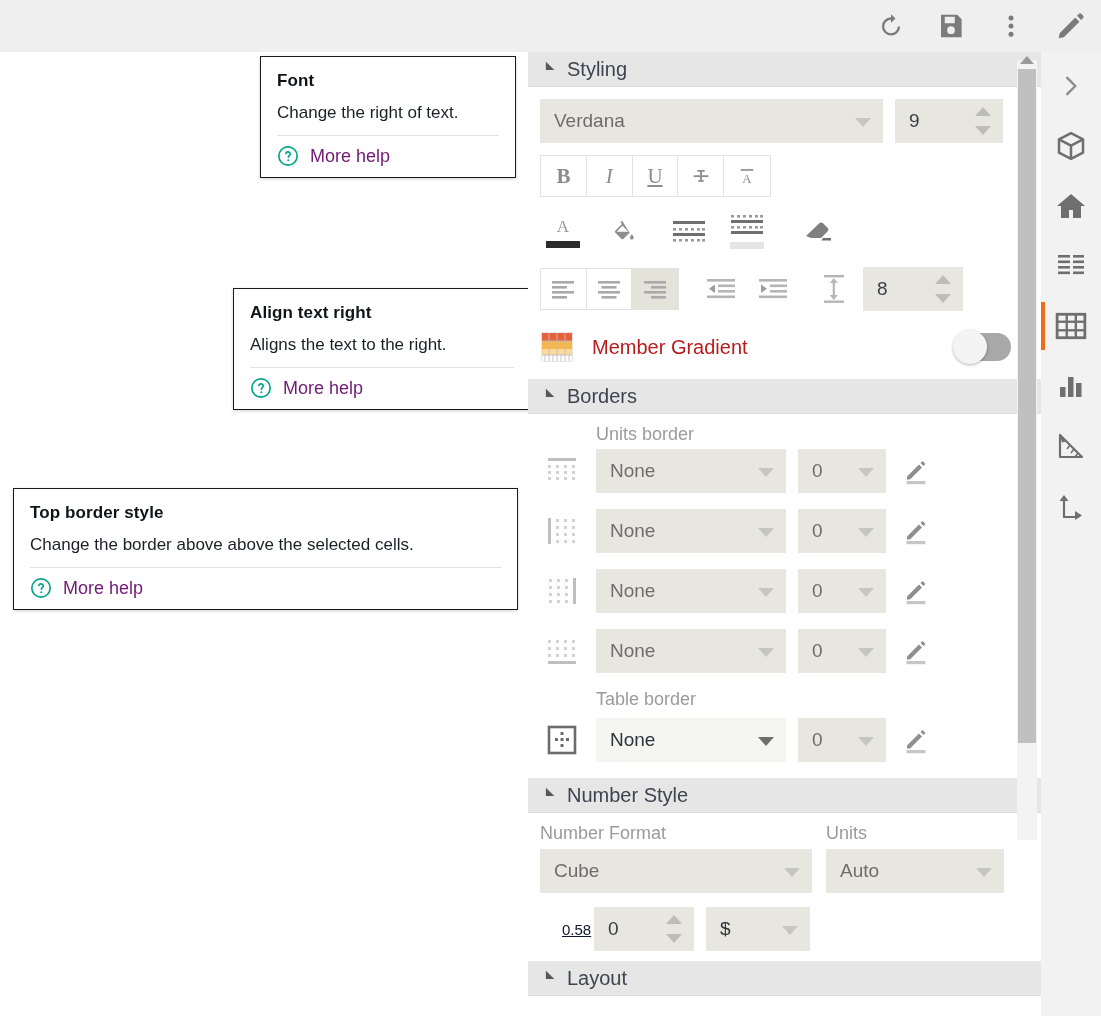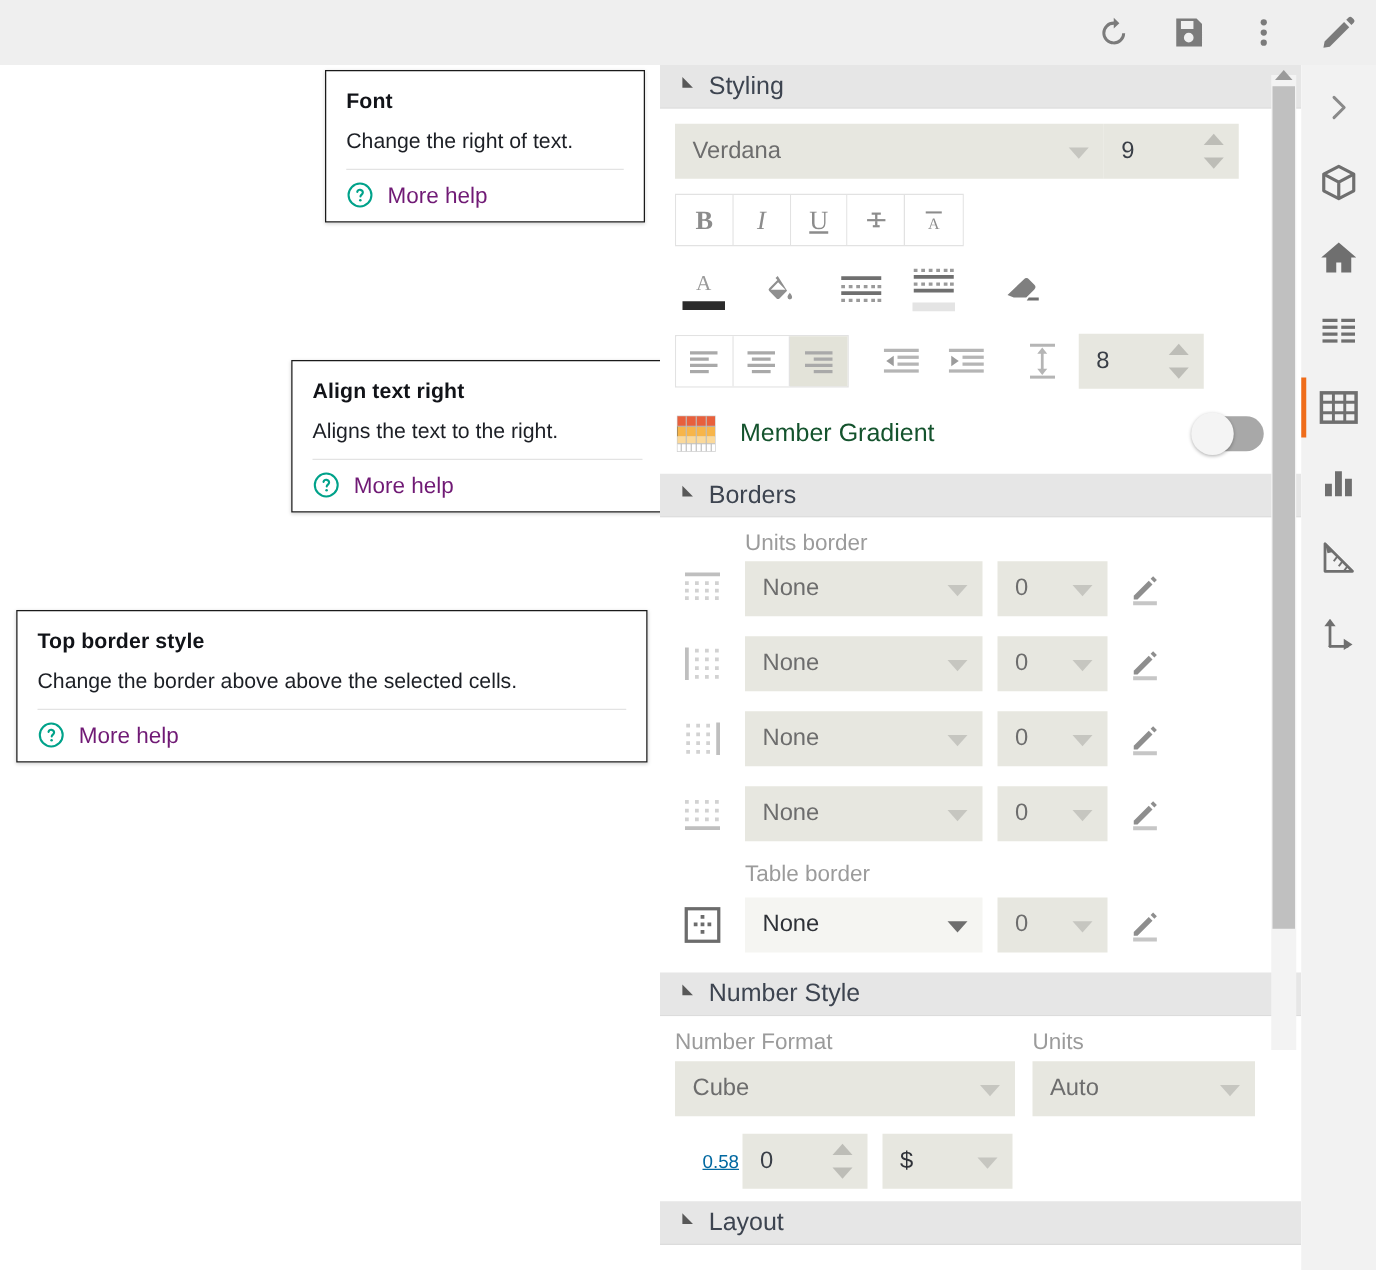--- a/index.html
+++ b/index.html
@@ -113,42 +113,42 @@
   .btngroup .b.active { background: #e3e3d9; }
   .btngroup .b .g { font-size: 21px; color: #8c8c8c; font-family: "Liberation Serif", serif; }
 
   .iconbtn {
     width: 46px; height: 40px; display: flex; align-items: center; justify-content: center;
     cursor: pointer;
   }
 
   
   .mg-row { display: flex; align-items: center; margin-top: 14px; height: 44px; }
-  .mg-label { font-size: 20px; color: #14532d; margin-left: 18px; }
+  .mg-label { font-size: 20px; color: #b91c1c; margin-left: 18px; }
   .toggle {
     margin-left: auto; margin-right: 16px;
     width: 56px; height: 28px; border-radius: 14px; background: #a8a8a8; position: relative;
   }
   .toggle .knob {
     position: absolute; left: -2px; top: -3px; width: 34px; height: 34px;
     border-radius: 50%; background: #f4f4f4; box-shadow: 0 1px 3px rgba(0,0,0,.3);
   }
 
   
   .border-row { display: flex; align-items: center; gap: 12px; margin-bottom: 16px; }
   .border-row .bicon { width: 44px; height: 40px; display: flex; align-items: center; justify-content: center; }
   .sublabel { font-size: 18px; color: #9b9b9b; margin-left: 56px; margin-bottom: 4px; }
 
   .pencil { width: 40px; height: 40px; display:flex; align-items:center; justify-content:center; cursor: pointer; }
 
   
   .ns-grid { display: flex; gap: 14px; }
   .ns-col { display: flex; flex-direction: column; }
   .ns-row2 { display: flex; align-items: center; gap: 12px; margin-top: 14px; }
-  .ns-prefix { font-size: 15px; color: #0369a1; width: 42px; text-align: left; padding-left: 22px; text-decoration: underline; }
+  .ns-prefix { font-size: 15px; color: #0f172a; width: 42px; text-align: left; padding-left: 22px; text-decoration: underline; }
 
   
   .vscroll {
     position: absolute; left: 1017px; top: 60px; width: 20px; height: 780px;
     background: #f3f3f3;
   }
   .vscroll .track { position:absolute; left:1px; top:0; width:18px; height:780px; background:#f3f3f3; }
   .vscroll .thumb {
     position: absolute; left: 1px; top: 9px; width: 18px; height: 674px;
     background: #c0c0c0;
@@ -254,21 +254,21 @@
   </div>
 
   <div class="panel">
 
     <div class="section-header">
       <span class="caret"></span>
       <span class="title">Styling</span>
     </div>
     <div class="section-body">
 
-      <div class="row" style="">
+      <div class="row" style="gap:12px;">
         <div class="select" style="width:343px">
           <span>Verdana</span>
           <span class="arrow"></span>
         </div>
         <div class="spin" style="width:108px">
           <span>9</span>
           <span class="up"></span>
           <span class="dn"></span>
         </div>
       </div>

